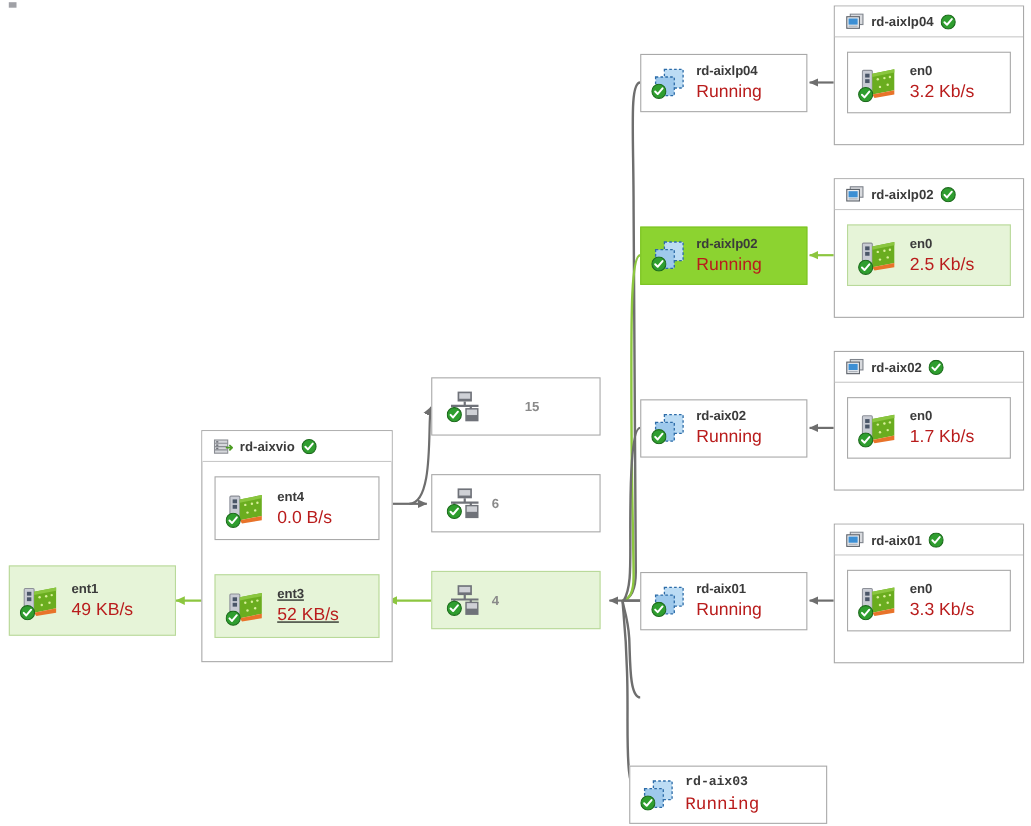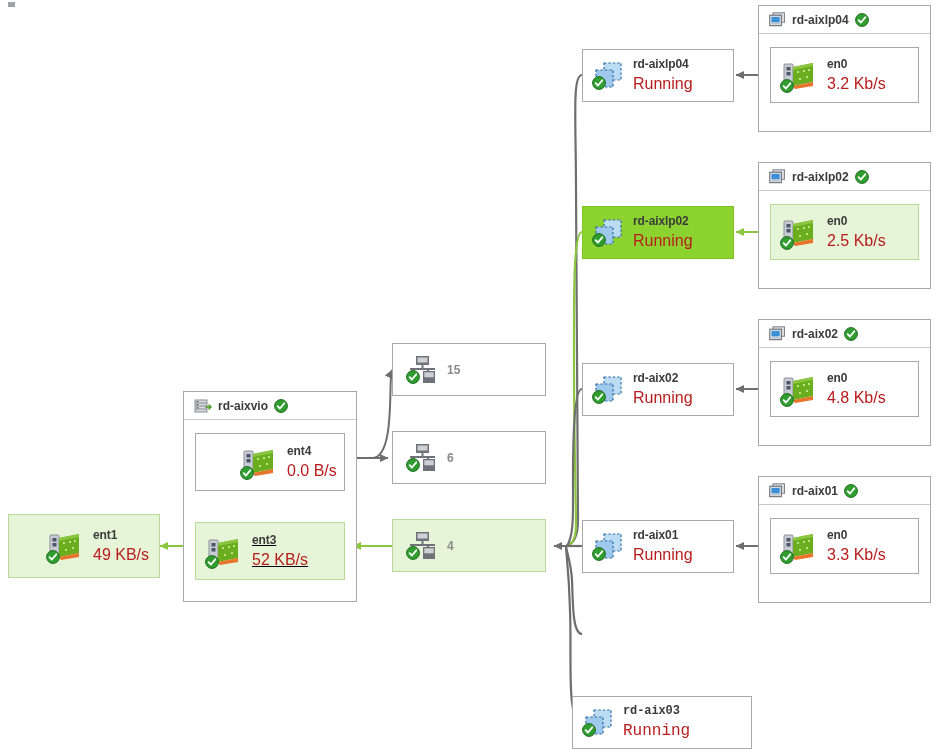--- a/index.html
+++ b/index.html
@@ -142,21 +142,21 @@
     <path d="M582,634 C572,634 573,600 572,580 C571,562 566,550 566,546" fill="none" stroke="#6e6e6e" stroke-width="2.2"></path>
 
     <path d="M582,722 C566,722 572,660 570,610 C569,572 566,552 566,546" fill="none" stroke="#6e6e6e" stroke-width="2.2"></path>
 
     <line x1="758" y1="75" x2="736" y2="75" stroke="#6e6e6e" stroke-width="2" marker-end="url(#arrGray)"></line>
     <line x1="758" y1="232" x2="736" y2="232" stroke="#8cc63f" stroke-width="2" marker-end="url(#arrGreen)"></line>
     <line x1="758" y1="389" x2="736" y2="389" stroke="#6e6e6e" stroke-width="2" marker-end="url(#arrGray)"></line>
     <line x1="758" y1="546" x2="736" y2="546" stroke="#6e6e6e" stroke-width="2" marker-end="url(#arrGray)"></line>
   </svg>
 
-  <div class="node selpale" style="left:8px; top:514px; width:152px; height:64px;padding-left:28px;">
+  <div class="node selpale" style="left:8px; top:514px; width:152px; height:64px;">
     <span class="node-icon">
       <svg class="ic" width="34" height="30" viewBox="0 0 34 30" xmlns="http://www.w3.org/2000/svg">
         <rect x="1" y="4" width="9" height="21" rx="1" fill="#c9ccd4" stroke="#8d9098" stroke-width="1"></rect>
         <rect x="3.5" y="7" width="4" height="3.5" fill="#4a5668"></rect>
         <rect x="3.5" y="12" width="4" height="3.5" fill="#4a5668"></rect>
         <path d="M10,7 L30,3 L30,22 L10,26 z" fill="#6aad1f"></path>
         <path d="M10,7 L30,3 L30,6 L10,10 z" fill="#8ac63f"></path>
         <path d="M10,26 L30,22 L30,26 L12,29 z" fill="#e8732a"></path>
         <circle cx="15" cy="12" r="1.1" fill="#d8ef9a"></circle>
         <circle cx="21" cy="11" r="1.1" fill="#d8ef9a"></circle>
@@ -192,21 +192,21 @@
       <span class="ph-label">rd-aixvio</span>
       <span>
         <svg class="ic" width="14" height="14" viewBox="0 0 14 14" xmlns="http://www.w3.org/2000/svg">
           <circle cx="7" cy="7" r="6.4" fill="#2f9e2f" stroke="#1d6b1d" stroke-width="1"></circle>
           <path d="M3.6,7.2 L5.9,9.5 L10.3,4.3" fill="none" stroke="#ffffff" stroke-width="1.8" stroke-linecap="round" stroke-linejoin="round"></path>
         </svg>
       </span>
     </div>
     <div class="panel-body">
 
-      <div class="node" style="left:11px; top:13px; width:150px; height:58px;padding-left:35px;">
+      <div class="node" style="left:11px; top:13px; width:150px; height:58px;">
         <span class="node-icon">
           <svg class="ic" width="34" height="30" viewBox="0 0 34 30" xmlns="http://www.w3.org/2000/svg">
             <rect x="1" y="4" width="9" height="21" rx="1" fill="#c9ccd4" stroke="#8d9098" stroke-width="1"></rect>
             <rect x="3.5" y="7" width="4" height="3.5" fill="#4a5668"></rect>
             <rect x="3.5" y="12" width="4" height="3.5" fill="#4a5668"></rect>
             <path d="M10,7 L30,3 L30,22 L10,26 z" fill="#6aad1f"></path>
             <path d="M10,7 L30,3 L30,6 L10,10 z" fill="#8ac63f"></path>
             <path d="M10,26 L30,22 L30,26 L12,29 z" fill="#e8732a"></path>
             <circle cx="15" cy="12" r="1.1" fill="#d8ef9a"></circle>
             <circle cx="21" cy="11" r="1.1" fill="#d8ef9a"></circle>
@@ -247,21 +247,21 @@
         </span>
         <span class="node-text">
           <span class="node-title">ent3</span>
           <span class="node-sub">52 KB/s</span>
         </span>
       </div>
 
     </div>
   </div>
 
-  <div class="node" style="left:392px; top:343px; width:154px; height:53px;">
+  <div class="node" style="left:392px; top:343px; width:154px; height:53px;gap:30px;">
     <span class="node-icon" style="margin-left:14px;margin-right:2px;">
       <svg class="ic" width="32" height="30" viewBox="0 0 32 30" xmlns="http://www.w3.org/2000/svg">
         <rect x="9" y="1" width="13" height="9" fill="#6f7279"></rect>
         <rect x="10.5" y="2.5" width="10" height="5" fill="#cfd1d6"></rect>
         <line x1="15.5" y1="10" x2="15.5" y2="14" stroke="#6f7279" stroke-width="2"></line>
         <line x1="3" y1="14" x2="28" y2="14" stroke="#6f7279" stroke-width="2"></line>
         <line x1="6" y1="14" x2="6" y2="18" stroke="#6f7279" stroke-width="2"></line>
         <line x1="21" y1="14" x2="21" y2="17" stroke="#6f7279" stroke-width="2"></line>
         <rect x="1" y="18" width="11" height="7" fill="#6f7279"></rect>
         <rect x="2.3" y="19.2" width="8.4" height="4.6" fill="#cfd1d6"></rect>
@@ -534,21 +534,21 @@
             <circle cx="17" cy="19" r="1.1" fill="#d8ef9a"></circle>
             <circle cx="24" cy="17" r="1.1" fill="#d8ef9a"></circle>
           </svg>
           <svg class="okbadge" viewBox="0 0 14 14" xmlns="http://www.w3.org/2000/svg">
             <circle cx="7" cy="7" r="6.4" fill="#2f9e2f" stroke="#1d6b1d" stroke-width="1"></circle>
             <path d="M3.6,7.2 L5.9,9.5 L10.3,4.3" fill="none" stroke="#ffffff" stroke-width="1.8" stroke-linecap="round" stroke-linejoin="round"></path>
           </svg>
         </span>
         <span class="node-text">
           <span class="node-title">en0</span>
-          <span class="node-sub">4.8 Kb/s</span>
+          <span class="node-sub">1.7 Kb/s</span>
         </span>
       </div>
     </div>
   </div>
 
   <div class="panel" style="left:758px; top:476px; width:173px; height:127px;">
     <div class="panel-head">
       <span>
         <svg class="ic" width="17" height="15" viewBox="0 0 17 15" xmlns="http://www.w3.org/2000/svg">
           <rect x="4" y="0.8" width="11.5" height="9.5" fill="#d8dade" stroke="#7f848c" stroke-width="1"></rect>

